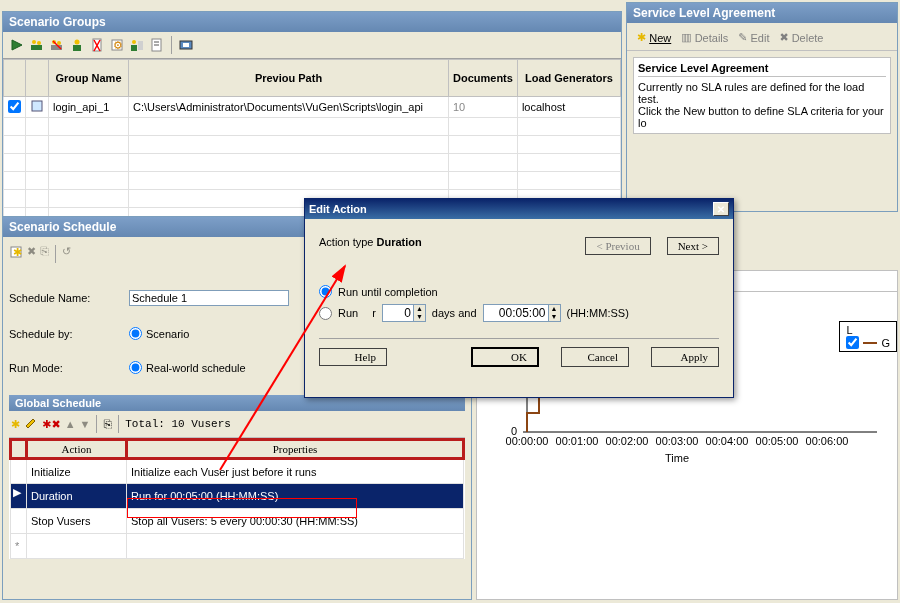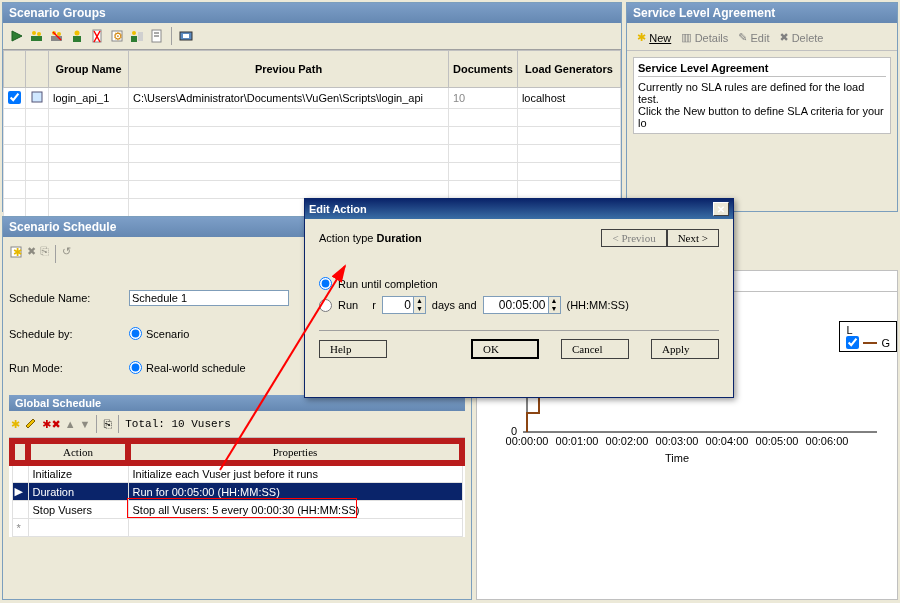--- a/index.html
+++ b/index.html
@@ -1,20 +1,20 @@
 <!DOCTYPE html>
 <html><head>
 <meta charset="utf-8">
 <style>
   * { box-sizing: border-box; margin: 0; padding: 0; font-family: Tahoma, Arial, sans-serif; font-size: 11px; }
   body { background: #ece9d8; width: 900px; height: 603px; position: relative; overflow: hidden; }
   .panel-header { background: linear-gradient(#7d9fc8, #6588b2); color: #fff; font-weight: bold; padding: 3px 6px; font-size: 12px; }
 
   
-  .groups { position: absolute; top: 2px; left: 2px; width: 620px; height: 210px; background: #ece9d8; border: 1px solid #7b9ebd; }
+  .groups { position: absolute; top: 11px; left: 2px; width: 620px; height: 210px; background: #ece9d8; border: 1px solid #7b9ebd; }
   .toolbar { display: flex; align-items: center; gap: 4px; padding: 4px 6px; background: #ece9d8; border-bottom: 1px solid #a0a0a0; }
   .toolbar .ico { width: 16px; height: 16px; display: inline-flex; align-items: center; justify-content: center; cursor: pointer; }
   .sep { width: 1px; height: 18px; background: #a0a0a0; margin: 0 2px; }
 
   table.grid { width: 100%; border-collapse: collapse; background: #fff; }
   table.grid th { background: #ece9d8; border: 1px solid #c0c0c0; padding: 12px 4px; font-weight: bold; }
   table.grid td { border: 1px solid #e0e0e0; padding: 2px 4px; height: 18px; }
   table.grid tr.empty td { background: #fff; }
 
   
@@ -31,49 +31,49 @@
   .sched-toolbar { display: flex; gap: 4px; padding: 2px 0 6px 0; }
   .field-row { display: flex; align-items: center; margin: 21px 0; }
   .field-row label { width: 120px; }
   .field-row input[type=text] { width: 160px; border: 1px solid #7f9db9; padding: 1px 2px; }
   .field-row .radio { display: flex; align-items: center; gap: 4px; }
 
   .global-sch-hdr { background: linear-gradient(#7d9fc8, #6588b2); color: #fff; font-weight: bold; padding: 2px 6px; margin-top: 6px; }
   .gs-toolbar { display: flex; align-items: center; gap: 4px; padding: 4px 2px; border-bottom: 1px solid #c0c0c0; }
 
   table.actions { width: 100%; border-collapse: collapse; background: #fff; font-family: "Courier New", monospace; font-size: 11px; }
-  table.actions th { background: #ece9d8; border: 6px solid #b91c1c; padding: 2px 4px; font-weight: normal; font-family: Tahoma; }
-  table.actions td { border: 1px solid #e0e0e0; padding: 2px 4px; height: 18px; white-space: nowrap; }
+  table.actions th { background: #ece9d8; border: 3px solid #b91c1c; padding: 2px 4px; font-weight: normal; font-family: Tahoma; }
+  table.actions td { border: 1px solid #e0e0e0; padding: 2px 4px; height: 25px; white-space: nowrap; }
   table.actions tr.sel td { background: #0a246a; color: #fff; }
   table.actions tr.sel td:first-child { position: relative; }
   .row-arrow { position: absolute; left: 2px; top: 2px; color: #fff; }
   .redbox { position: absolute; border: 1px solid red; pointer-events: none; }
 
   
   .graph { position: absolute; top: 270px; left: 476px; width: 422px; height: 330px; background: #fff; border: 1px solid #c0c0c0; }
   .graph-hdr { border-bottom: 1px solid #c0c0c0; padding: 4px 6px; font-weight: bold; }
   .graph-area { position: relative; width: 100%; height: 280px; margin-top: 10px; }
 
   
   .dialog { position: absolute; top: 198px; left: 304px; width: 430px; height: 200px; background: #ece9d8; border: 1px solid #0a246a; box-shadow: 2px 2px 6px rgba(0,0,0,0.4); z-index: 10; }
   .dlg-title { background: linear-gradient(#0a246a, #3a6ea5); color: #fff; font-weight: bold; padding: 3px 4px; display: flex; justify-content: space-between; align-items: center; font-family: "SimSun", Tahoma; font-size: 12px; }
   .dlg-close { width: 16px; height: 14px; background: #ece9d8; border: 1px solid #fff; border-right-color: #404040; border-bottom-color: #404040; display: flex; align-items: center; justify-content: center; font-size: 10px; cursor: pointer; }
   .dlg-body { padding: 10px 14px; font-family: "Courier New", monospace; font-size: 12px; }
-  .dlg-btns-top { float: right; display: flex; gap: 0; margin-left: auto; }
+  .dlg-btns-top { float: right; display: flex; gap: 16px; margin-left: auto; margin-top: 8px; }
   .win-btn { border: 1px solid #404040; background: #ece9d8; padding: 2px 10px; cursor: pointer; font-size: 11px; font-family: "SimSun", Tahoma; }
   .win-btn.disabled { color: #808080; }
   .dlg-row { display: flex; align-items: center; gap: 6px; margin: 6px 0; }
   .spin { display: inline-flex; align-items: center; border: 1px solid #7f9db9; background: #fff; height: 18px; }
   .spin input { border: none; width: 30px; text-align: right; padding: 0 2px; font-family: inherit; font-size: 12px; }
   .spin .arrows { display: flex; flex-direction: column; }
   .spin .arrows span { width: 12px; height: 8px; background: #ece9d8; border-left: 1px solid #7f9db9; font-size: 7px; text-align: center; line-height: 7px; cursor: pointer; }
   .dlg-hr { border-top: 1px solid #a0a0a0; margin: 16px 0 8px 0; }
   .dlg-bottom { display: flex; justify-content: space-between; align-items: center; }
   .dlg-bottom .right { display: flex; gap: 22px; }
-  .dlg-bottom .win-btn { width: 68px; text-align: left; }
+  .dlg-bottom .win-btn { width: 68px; text-align: right; }
 
   
   .red-arrow { position: absolute; z-index: 20; pointer-events: none; }
 
   svg { overflow: visible; }
 </style>
 </head>
 <body>
 
 <div class="groups">

